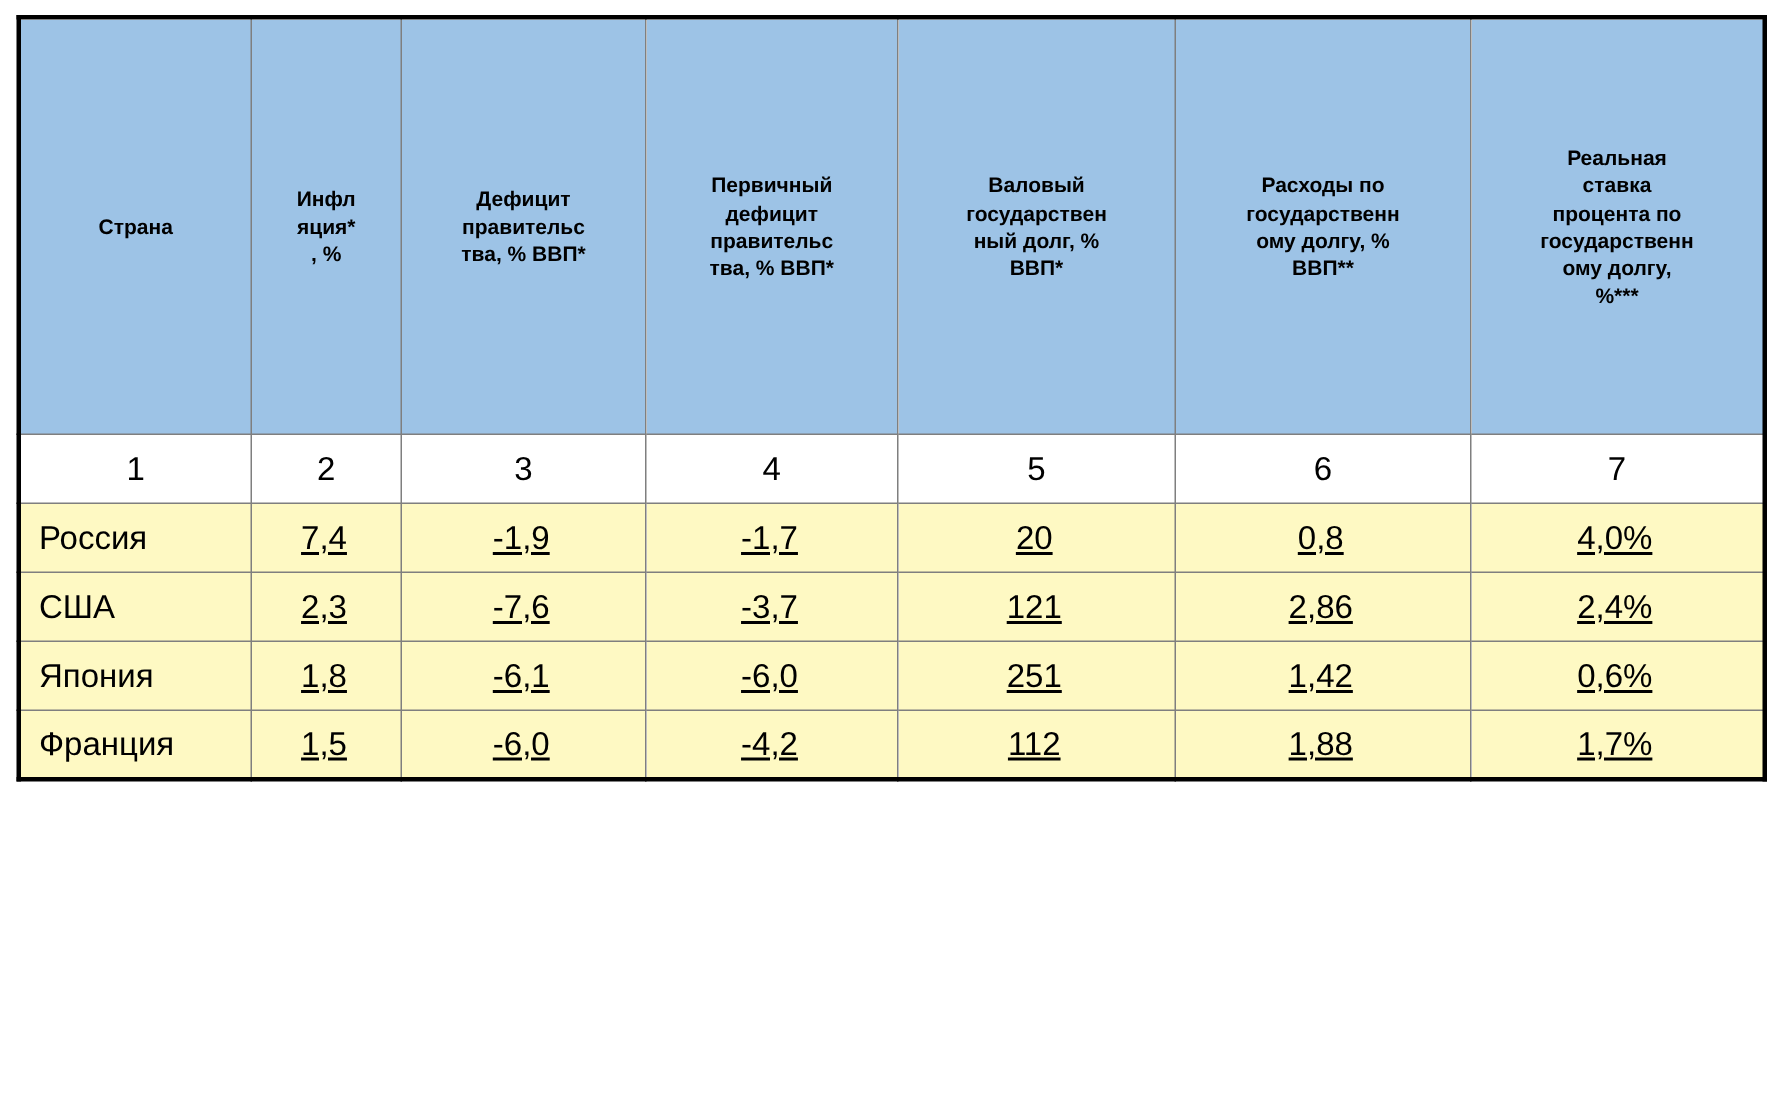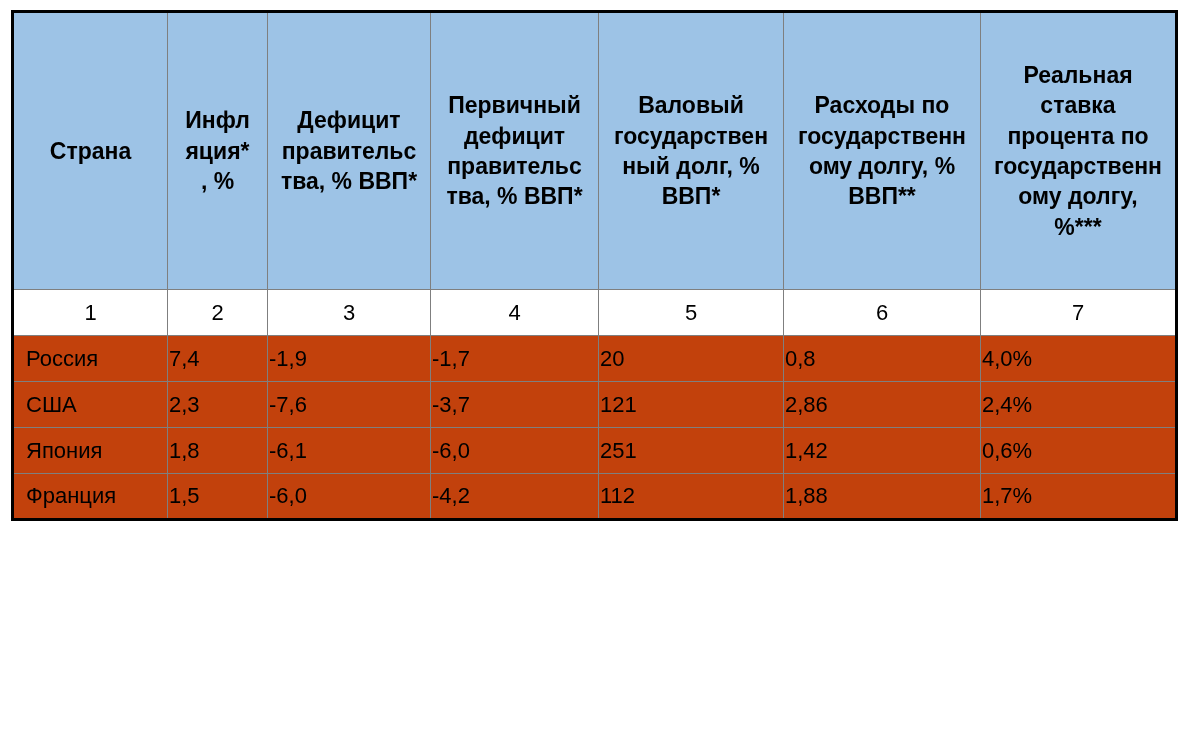--- a/index.html
+++ b/index.html
@@ -29,47 +29,48 @@
   }
   table.tbl th, table.tbl td {
     border: 1px solid #7f7f7f;
     overflow: hidden;
     box-sizing: border-box;
   }
   th.hdr {
     background: #9dc3e6;
     height: 278px;
     font-weight: bold;
-    font-size: 23px;
+    font-size: 14px;
     line-height: 1.32;
     text-align: center;
     vertical-align: middle;
     white-space: pre-line;
     padding: 0 4px;
   }
   tr.numrow td {
     height: 46px;
     font-size: 22px;
     text-align: center;
     vertical-align: middle;
     background: #ffffff;
   }
   tr.datarow td {
     height: 46px;
     font-size: 22px;
     vertical-align: middle;
-    background: #c2410c;
+    background: #fef9c3;
   }
   td.country {
     text-align: left;
     padding-left: 12px;
   }
   td.val {
-    text-align: left;
+    text-align: center;
     padding-right: 4px;
+    text-decoration: underline;
   }
 </style>
 </head>
 <body>
 
 <div class="stage">
   <table class="tbl">
     <colgroup>
       <col style="width:155px">
       <col style="width:100px">

